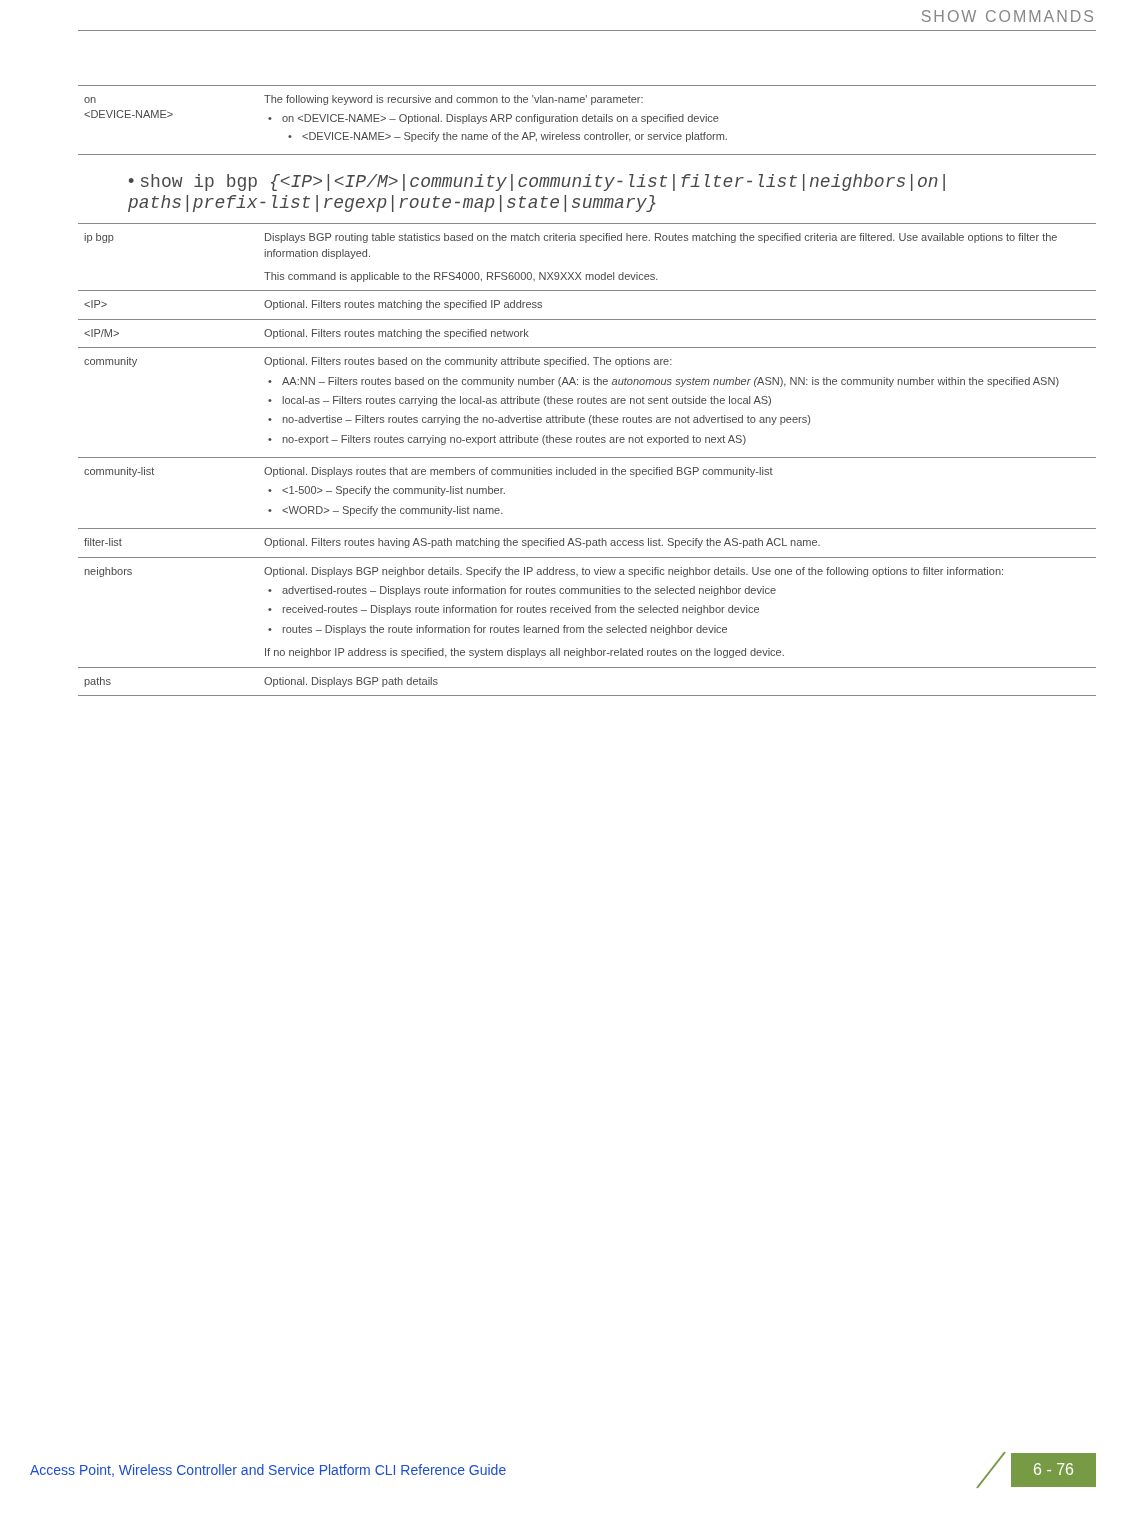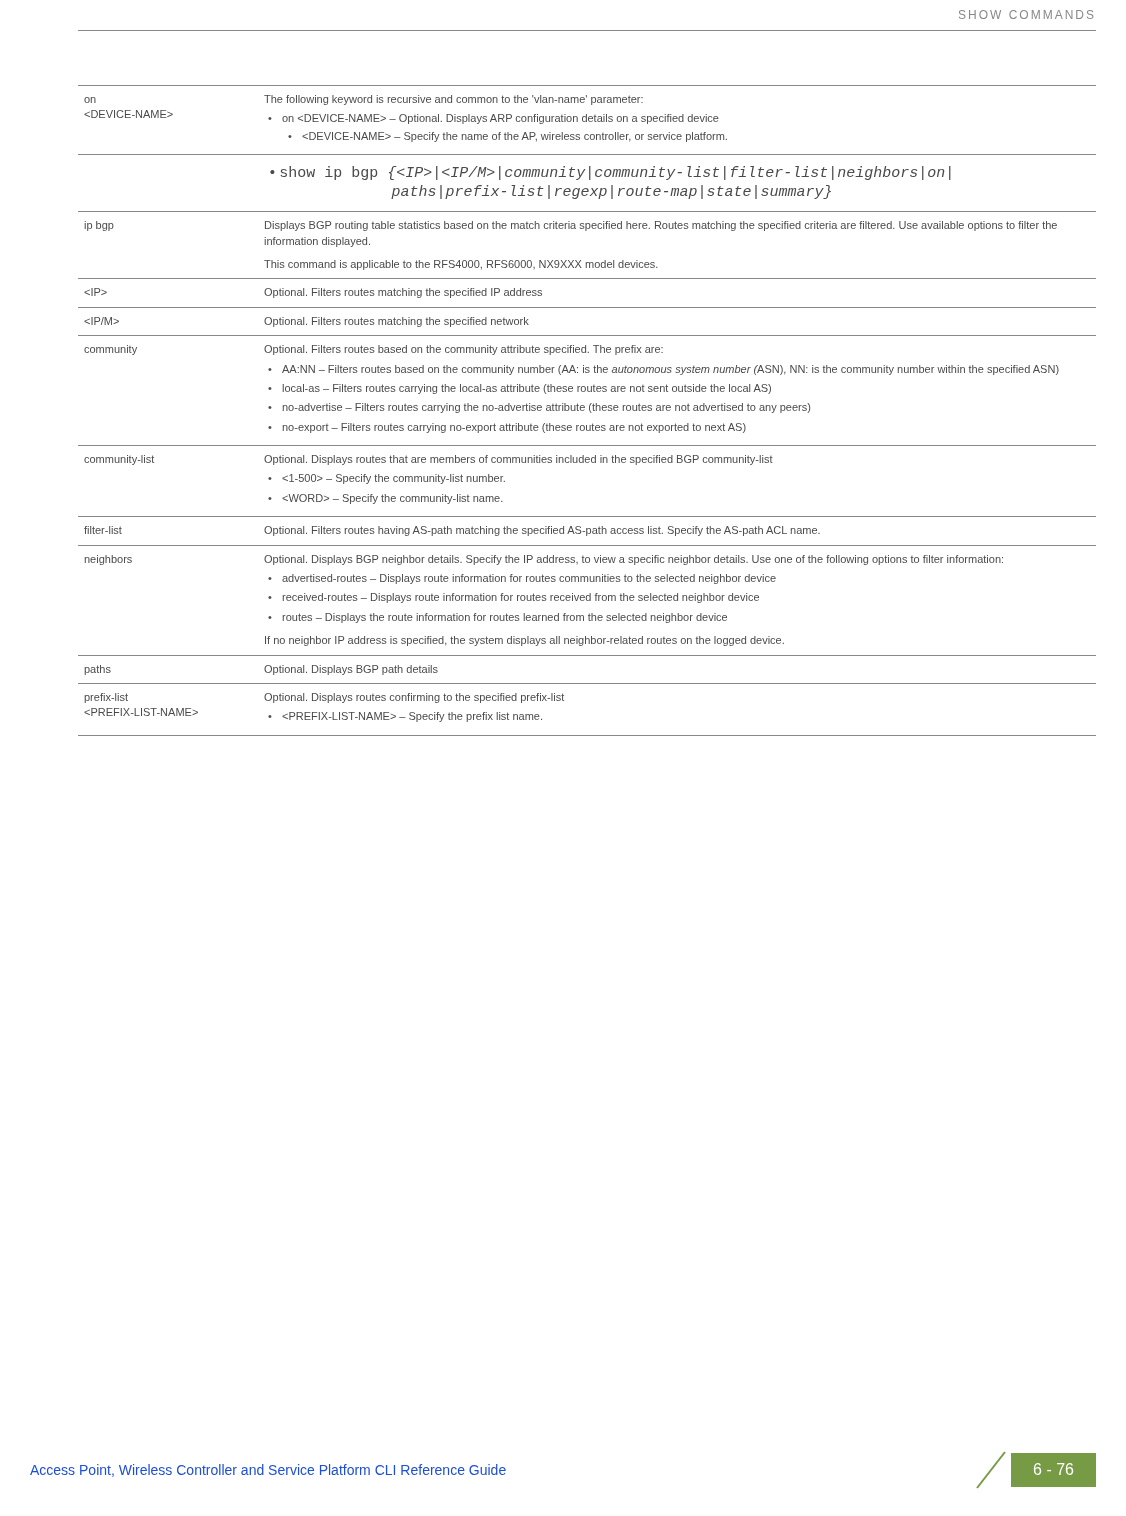--- a/index.html
+++ b/index.html
@@ -13,21 +13,21 @@
       color: #4a4a4a;
       width: 1126px;
       height: 1516px;
       position: relative;
       font-weight: 300;
     }
     .header {
       position: absolute;
       top: 8px;
       right: 30px;
-      font-size: 12px;
+      font-size: 16px;
       letter-spacing: 2px;
       color: #888;
       font-weight: 300;
     }
     .header-line {
       position: absolute;
       top: 30px;
       left: 78px;
       right: 30px;
       border-top: 1px solid #888;
@@ -67,23 +67,22 @@
     ul li:before {
       content: "•";
       position: absolute;
       left: 4px;
     }
     ul ul {
       margin-top: 2px;
       padding-left: 2px;
     }
     .command-line {
-      margin: 8px 0 10px 50px;
-      font-size: 15px;
-      text-align: center;
+      margin: 16px 0 10px 50px;
+      font-size: 18px;
     }
     .command-line .mono {
       font-family: "Courier New", monospace;
     }
     .command-line .mono-italic {
       font-family: "Courier New", monospace;
       font-style: italic;
     }
     .italic {
       font-style: italic;
@@ -172,21 +171,21 @@
       <td class="col1">&lt;IP&gt;</td>
       <td>Optional. Filters routes matching the specified IP address</td>
     </tr>
     <tr>
       <td class="col1">&lt;IP/M&gt;</td>
       <td>Optional. Filters routes matching the specified network</td>
     </tr>
     <tr>
       <td class="col1">community</td>
       <td>
-        <div>Optional. Filters routes based on the community attribute specified. The prefix are:</div>
+        <div>Optional. Filters routes based on the community attribute specified. The options are:</div>
         <ul>
           <li><span>AA:NN – Filters routes based on the community number (AA: is the </span><span class="italic">autonomous system number (</span><span>ASN), NN: is the community number within the specified ASN)</span></li>
           <li>local-as – Filters routes carrying the local-as attribute (these routes are not sent outside the local AS)</li>
           <li>no-advertise – Filters routes carrying the no-advertise attribute (these routes are not advertised to any peers)</li>
           <li>no-export – Filters routes carrying no-export attribute (these routes are not exported to next AS)</li>
         </ul>
       </td>
     </tr>
     <tr>
       <td class="col1">community-list</td>
@@ -210,32 +209,20 @@
           <li>advertised-routes – Displays route information for routes communities to the selected neighbor device</li>
           <li>received-routes – Displays route information for routes received from the selected neighbor device</li>
           <li>routes – Displays the route information for routes learned from the selected neighbor device</li>
         </ul>
         <div class="para-gap">If no neighbor IP address is specified, the system displays all neighbor-related routes on the logged device.</div>
       </td>
     </tr>
     <tr>
       <td class="col1">paths</td>
       <td>Optional. Displays BGP path details</td>
-    </tr>
-    <tr>
-      <td class="col1">
-        <span>prefix-list</span><br>
-        <span>&lt;PREFIX-LIST-NAME&gt;</span>
-      </td>
-      <td>
-        <div>Optional. Displays routes confirming to the specified prefix-list</div>
-        <ul>
-          <li>&lt;PREFIX-LIST-NAME&gt; – Specify the prefix list name.</li>
-        </ul>
-      </td>
     </tr>
   </tbody>
     </table>
 
 </div>
 
 <div class="footer">
   <div class="footer-text">Access Point, Wireless Controller and Service Platform CLI Reference Guide</div>
   <div class="page-badge">
     <svg class="slash-svg" viewBox="0 0 52 44">

